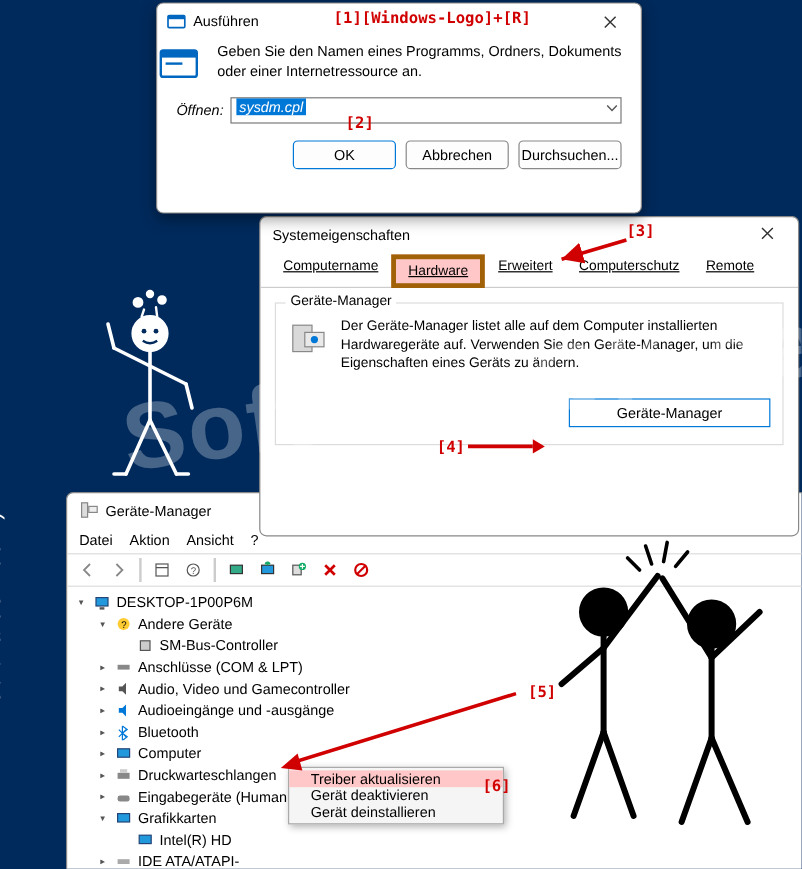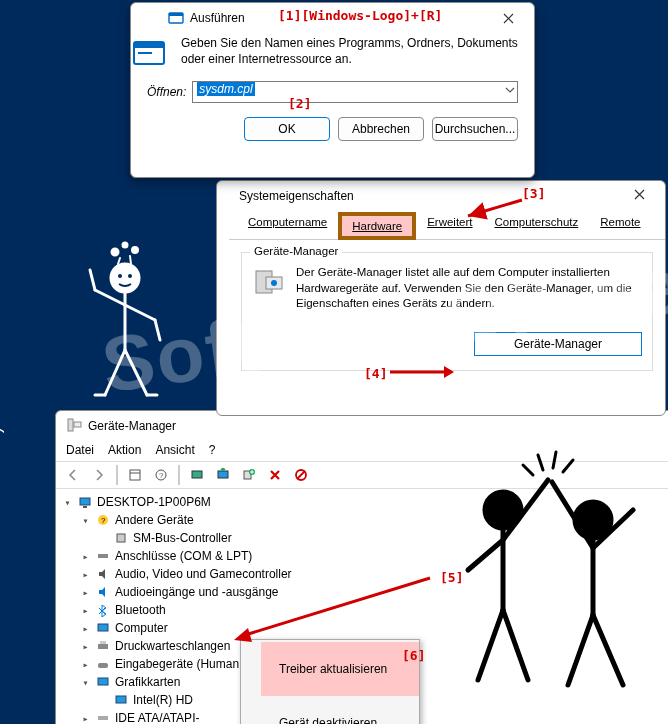--- a/index.html
+++ b/index.html
@@ -55,21 +55,20 @@
       border-radius: 6px;
       box-shadow: 0 4px 12px rgba(0,0,0,0.4);
       z-index: 5;
     }
     .run-tb {
       height: 30px;
       display: flex;
       align-items: center;
       padding: 0 8px;
       font-size: 12px;
-      margin-left: 29px;
     }
     .run-tb .icon-sm {
       width: 16px; height: 16px;
       margin-right: 6px;
       display: inline-flex; align-items:center; justify-content:center;
     }
     .run-close {
       margin-left: auto;
       width: 36px; height: 24px;
       display: flex; align-items:center; justify-content:center;
@@ -140,26 +139,25 @@
       font-family: Consolas, monospace;
       z-index: 20;
     }
 
     
     .sysprop {
       position: absolute;
       top: 180px;
       left: 216px;
       width: 450px;
-      height: 236px;
+      height: 267px;
       background: white;
       border: 1px solid #888;
       border-radius: 6px;
       z-index: 4;
-      padding-left: 12px;
     }
     .sp-tb {
       height: 30px;
       display: flex;
       align-items: center;
       padding: 0 10px;
       font-size: 12px;
     }
     .sp-close { margin-left:auto; width:32px; text-align:center; }
     .sp-tabs {
@@ -270,23 +268,22 @@
     .context-menu {
       position: absolute;
       background: #f5f5f5;
       border: 1px solid #aaa;
       box-shadow: 2px 2px 6px rgba(0,0,0,0.3);
       font-size: 12px;
       padding: 2px 0;
       z-index: 8;
     }
     .ctx-item {
-      padding: 20px 18px;
+      padding: 0 18px;
       cursor: pointer;
-      margin-left: 20px;
     }
     .ctx-item.hilite {
       background: #ffc7c7;
     }
 
     
     .stick1 {
       position: absolute;
       top: 240px;
       left: 65px;

